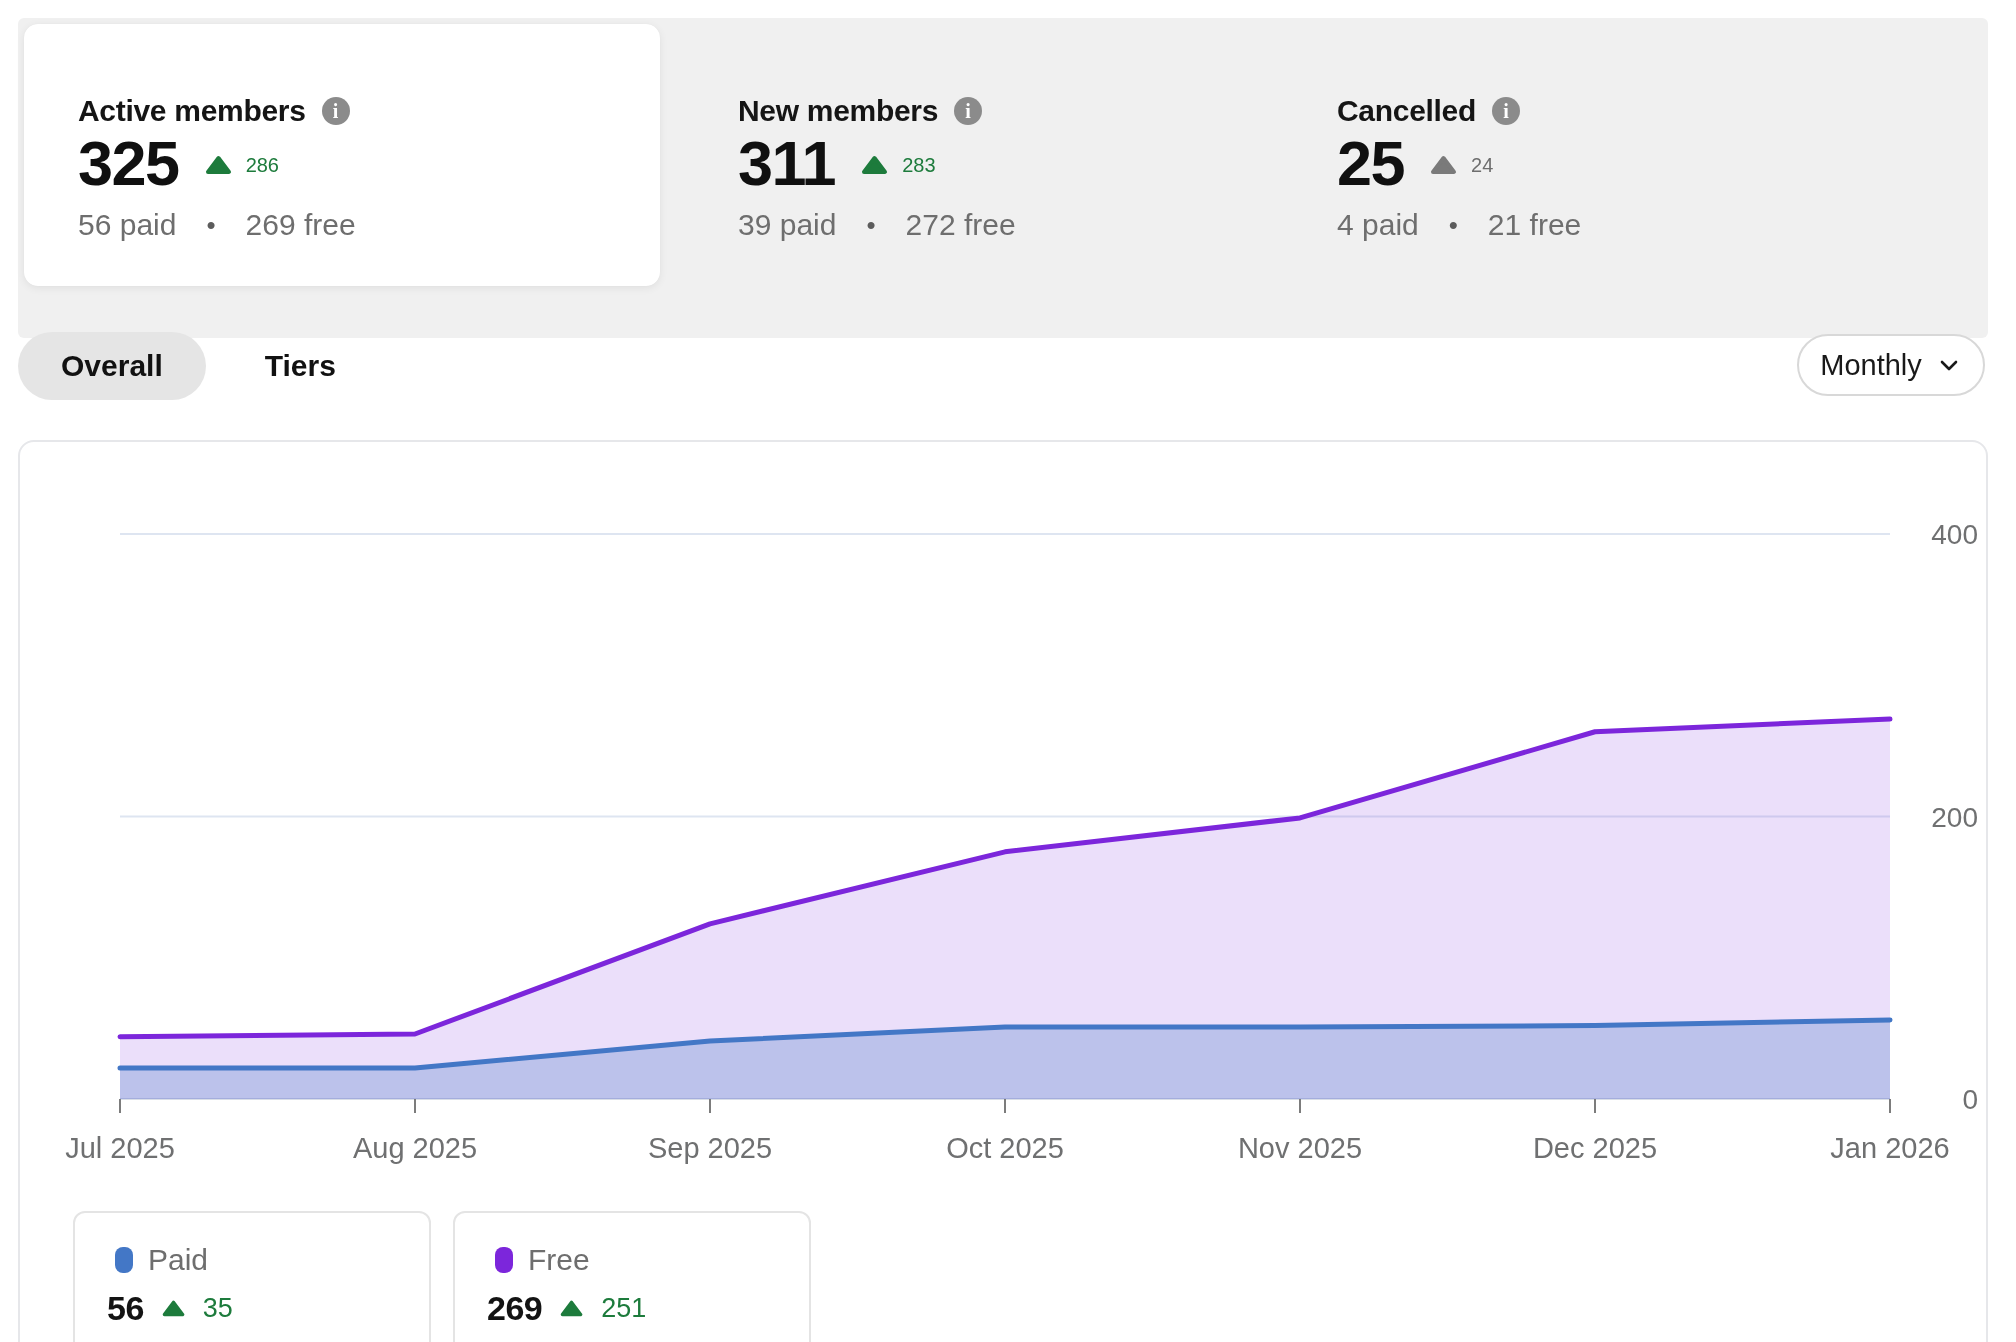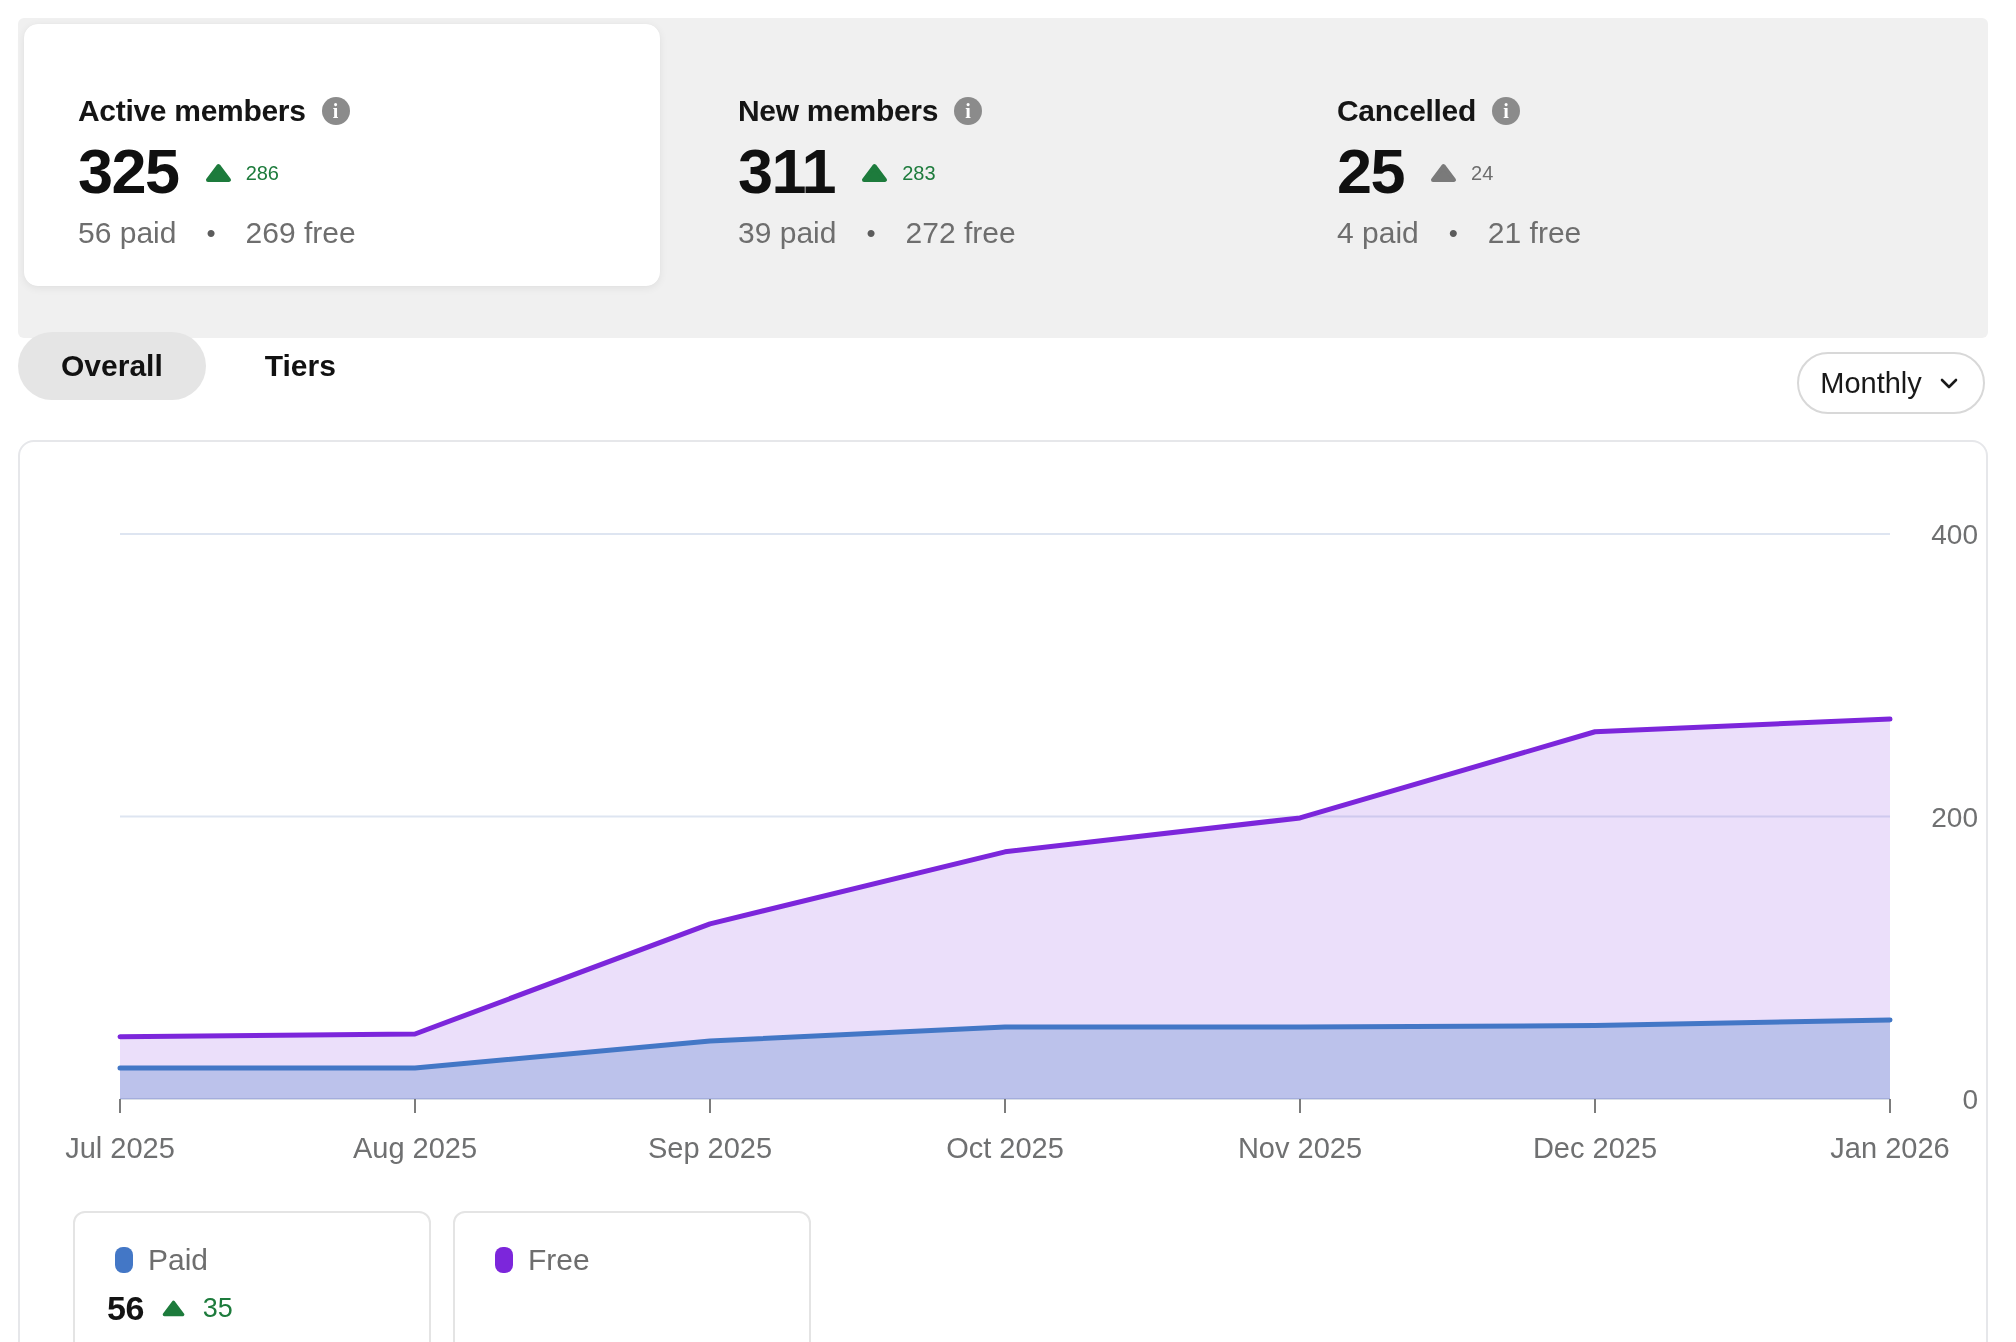--- a/index.html
+++ b/index.html
@@ -28,21 +28,21 @@
   .stat-content.c3 { left: 1319px; }
   .stat-label-row { display: flex; align-items: center; gap: 16px; height: 38px; }
   .stat-label { font-size: 30px; font-weight: 700; color: #151515; letter-spacing: -0.3px; }
   .info-icon {
     width: 28px; height: 28px; border-radius: 50%;
     background: #8B8B8B; color: #ffffff;
     font-size: 20px; font-weight: 700;
     display: inline-flex; align-items: center; justify-content: center;
     font-family: "Liberation Serif", serif;
   }
-  .stat-value-row { display: flex; align-items: center; gap: 26px; margin-top: 8px; height: 66px; }
+  .stat-value-row { display: flex; align-items: center; gap: 26px; height: 66px; }
   .stat-value { font-size: 63px; font-weight: 700; letter-spacing: -1.5px; color: #101010; }
   .delta-group { display: flex; align-items: center; gap: 14px; margin-top: 4px; }
   .delta-num { font-size: 20px; }
   .delta-num.green { color: #1D7B3C; }
   .delta-num.gray  { color: #6E6E6E; }
   .stat-sub { margin-top: 12px; font-size: 30px; color: #6E6E6E; display: flex; align-items: center; gap: 30px; }
   .dot-sep { font-size: 26px; color: #5c5c5c; }
   
   .tabs-row { position: absolute; left: 18px; top: 332px; display: flex; align-items: center; }
   .tab-pill {
@@ -53,21 +53,21 @@
   .tab-plain {
     height: 68px; padding: 0; margin-left: 59px;
     display: flex; align-items: center;
     font-size: 30px; font-weight: 700; color: #111; cursor: pointer;
   }
   .range-btn {
     position: absolute; left: 1797px; top: 334px;
     width: 188px; height: 62px; border-radius: 31px;
     background: #ffffff; border: 2px solid #D8D8D8;
     display: flex; align-items: center; justify-content: center; gap: 14px;
-    font-size: 29px; color: #191919; cursor: pointer; margin-top: 18px;
+    font-size: 29px; color: #191919; cursor: pointer;
   }
   
   .chart-card {
     position: absolute; left: 18px; top: 440px;
     width: 1970px; height: 960px;
     background: #ffffff; border: 2px solid #E6E7EA; border-radius: 16px;
   }
   .chart-svg { position: absolute; left: 0; top: 0; }
   
   .legend-row { position: absolute; left: 53px; top: 769px; display: flex; gap: 22px; }
@@ -207,15 +207,22 @@
         </svg>
         <span class="legend-delta">35</span>
       </div>
     </div>
 
     <div class="legend-card">
       <div class="legend-name-row">
         <span class="legend-swatch" style="background: rgb(124, 38, 219);"></span>
         <span class="legend-name">Free</span>
       </div>
+      <div class="legend-value-row">
+        <span class="legend-value">269</span>
+        <svg width="23" height="17" viewBox="0 0 23 17">
+          <path d="M11.5 2.5 L20.5 14.5 H2.5 Z" fill="#1D7B3C" stroke="#1D7B3C" stroke-width="3.6" stroke-linejoin="round"></path>
+        </svg>
+        <span class="legend-delta">251</span>
+      </div>
     </div>
   </div>
 </div>
 
 </body></html>

